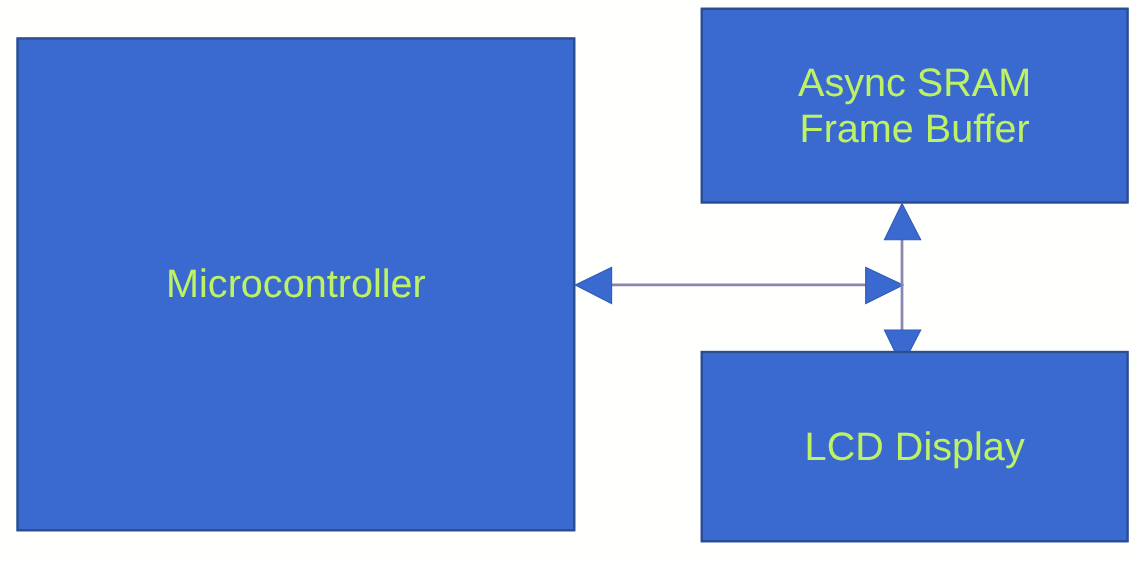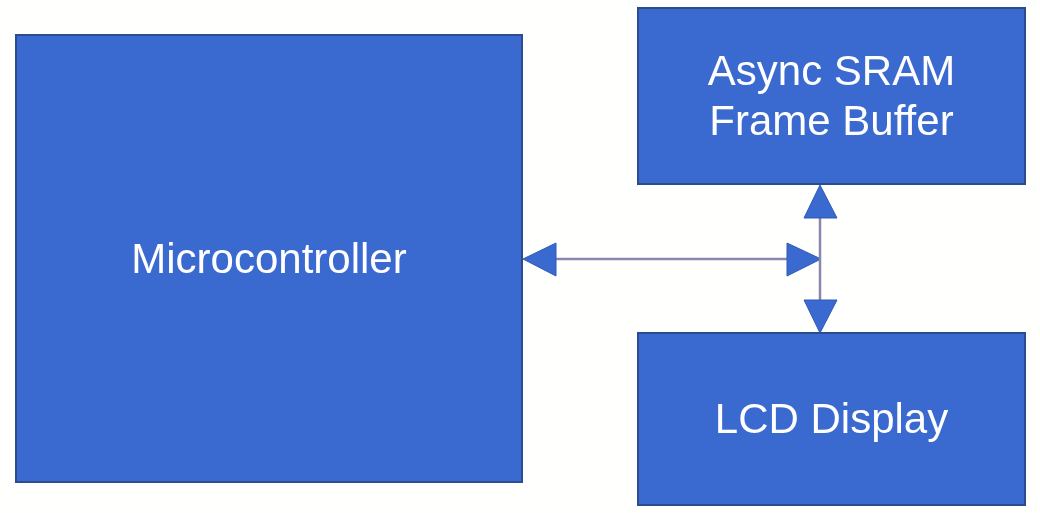--- a/index.html
+++ b/index.html
@@ -19,43 +19,43 @@
     position: absolute;
     box-sizing: border-box;
     background: #3A69CF;
     border: 2px solid #2B4C8F;
     display: flex;
     align-items: center;
     justify-content: center;
     text-align: center;
   }
   .node-label {
-    color: #ffffff;
-    font-size: 42px;
+    color: #bef264;
+    font-size: 36px;
     line-height: 1.18;
     font-weight: 400;
     letter-spacing: 0px;
     white-space: pre-line;
   }
   #node-mcu {
     left: 15px;
     top: 34px;
     width: 508px;
     height: 449px;
     justify-content: center;
   }
   #node-sram {
     left: 637px;
     top: 7px;
     width: 389px;
     height: 178px;
   }
   #node-lcd {
     left: 637px;
-    top: 332px;
+    top: 319px;
     width: 389px;
     height: 174px;
   }
   .connector-layer {
     position: absolute;
     left: 0;
     top: 0;
     width: 1040px;
     height: 513px;
     pointer-events: none;

